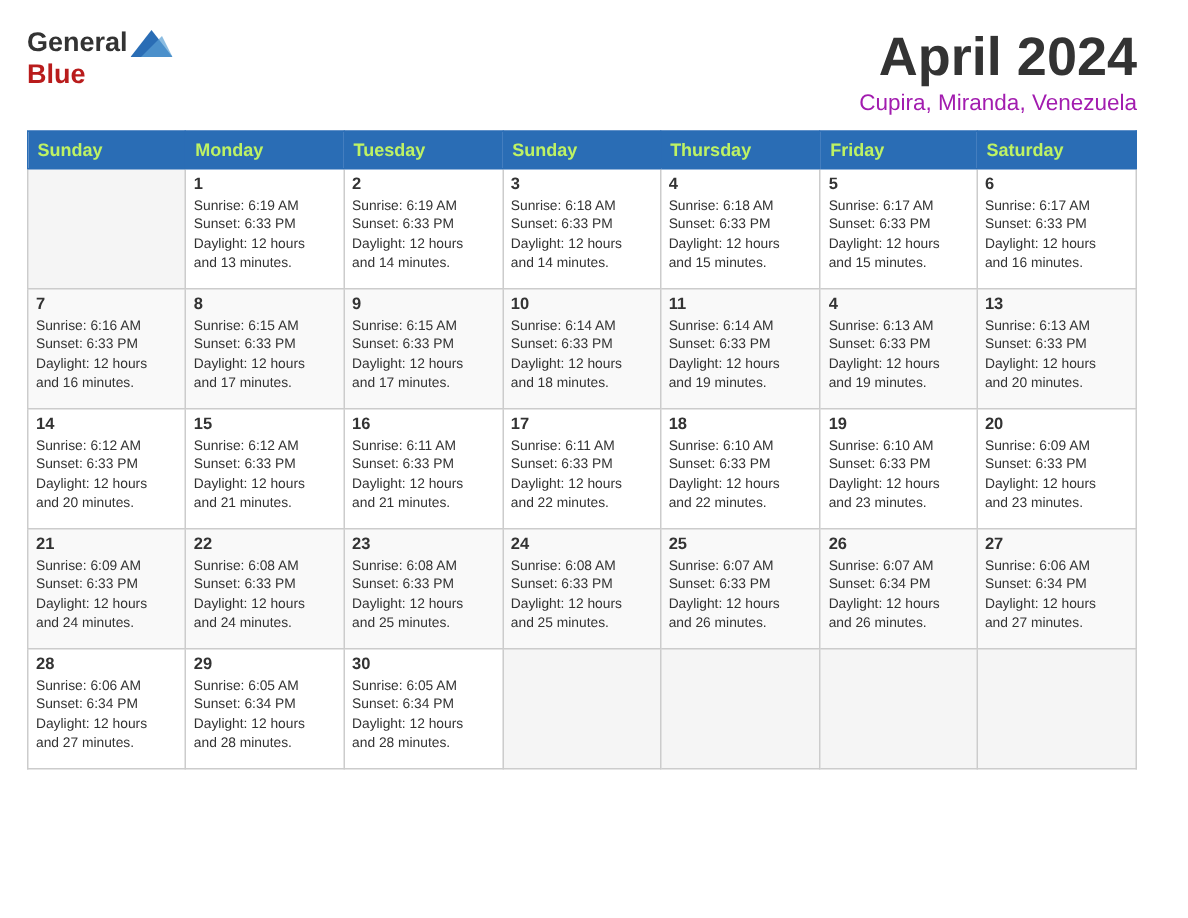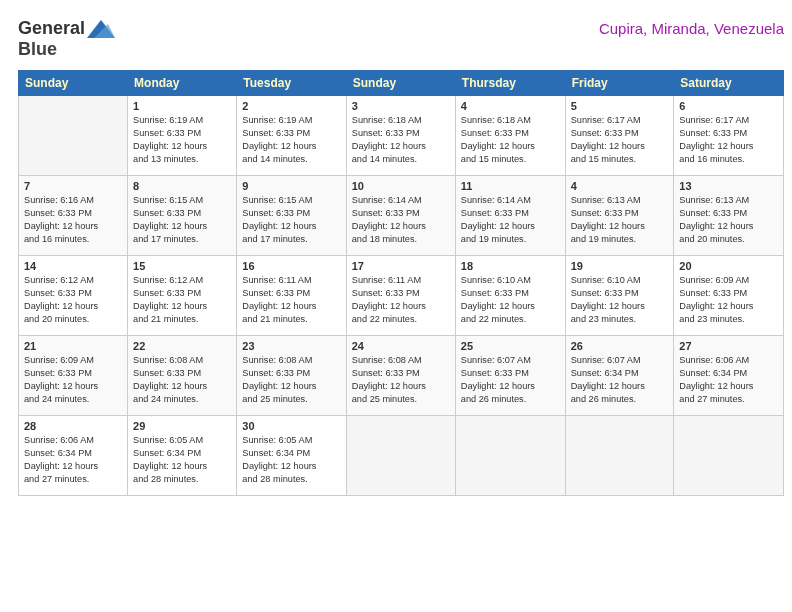--- a/index.html
+++ b/index.html
@@ -6,21 +6,21 @@
     body {
       width: 792px;
       height: 612px;
       font-family: Arial, sans-serif;
       background: #fff;
       overflow: hidden;
     }
     .container {
       width: 792px;
       height: 612px;
-      padding: 18px 8px 10px 18px;
+      padding: 18px 34px 10px 18px;
     }
     .header {
       display: flex;
       justify-content: space-between;
       align-items: flex-start;
       margin-bottom: 10px;
     }
     .logo {
       display: flex;
       flex-direction: column;
@@ -31,21 +31,21 @@
       align-items: center;
     }
     .logo-general {
       font-size: 18px;
       font-weight: bold;
       color: #333;
     }
     .logo-blue {
       font-size: 18px;
       font-weight: bold;
-      color: #404040;
+      color: #b91c1c;
     }
     .logo-icon {
       width: 28px;
       height: 18px;
       margin-left: 2px;
     }
     .title-block {
       text-align: right;
     }
     .month-title {
@@ -58,21 +58,21 @@
       font-size: 15px;
       color: #a21caf;
       margin-top: 2px;
     }
     table {
       width: 100%;
       border-collapse: collapse;
     }
     th {
       background-color: #2a6db5;
-      color: #fef9c3;
+      color: #bef264;
       font-size: 12px;
       font-weight: bold;
       padding: 5px 6px;
       text-align: left;
       border: 1px solid #2a6db5;
     }
     td {
       border: 1px solid #ccc;
       padding: 4px 5px;
       vertical-align: top;
@@ -108,20 +108,21 @@
       <div class="logo-text">
         <span class="logo-general">General</span>
         <svg class="logo-icon" viewBox="0 0 28 18" xmlns="http://www.w3.org/2000/svg">
           <polygon points="0,18 14,0 28,18" fill="#2a6db5"></polygon>
           <polygon points="7,18 21,4 28,18" fill="#5a9fd4" opacity="0.7"></polygon>
         </svg>
       </div>
       <span class="logo-blue">Blue</span>
     </div>
     <div class="title-block">
+      <div class="month-title">April 2024</div>
       <div class="location">Cupira, Miranda, Venezuela</div>
     </div>
   </div>
 
   <table>
     <thead>
       <tr>
         <th>Sunday</th>
         <th>Monday</th>
         <th>Tuesday</th>

